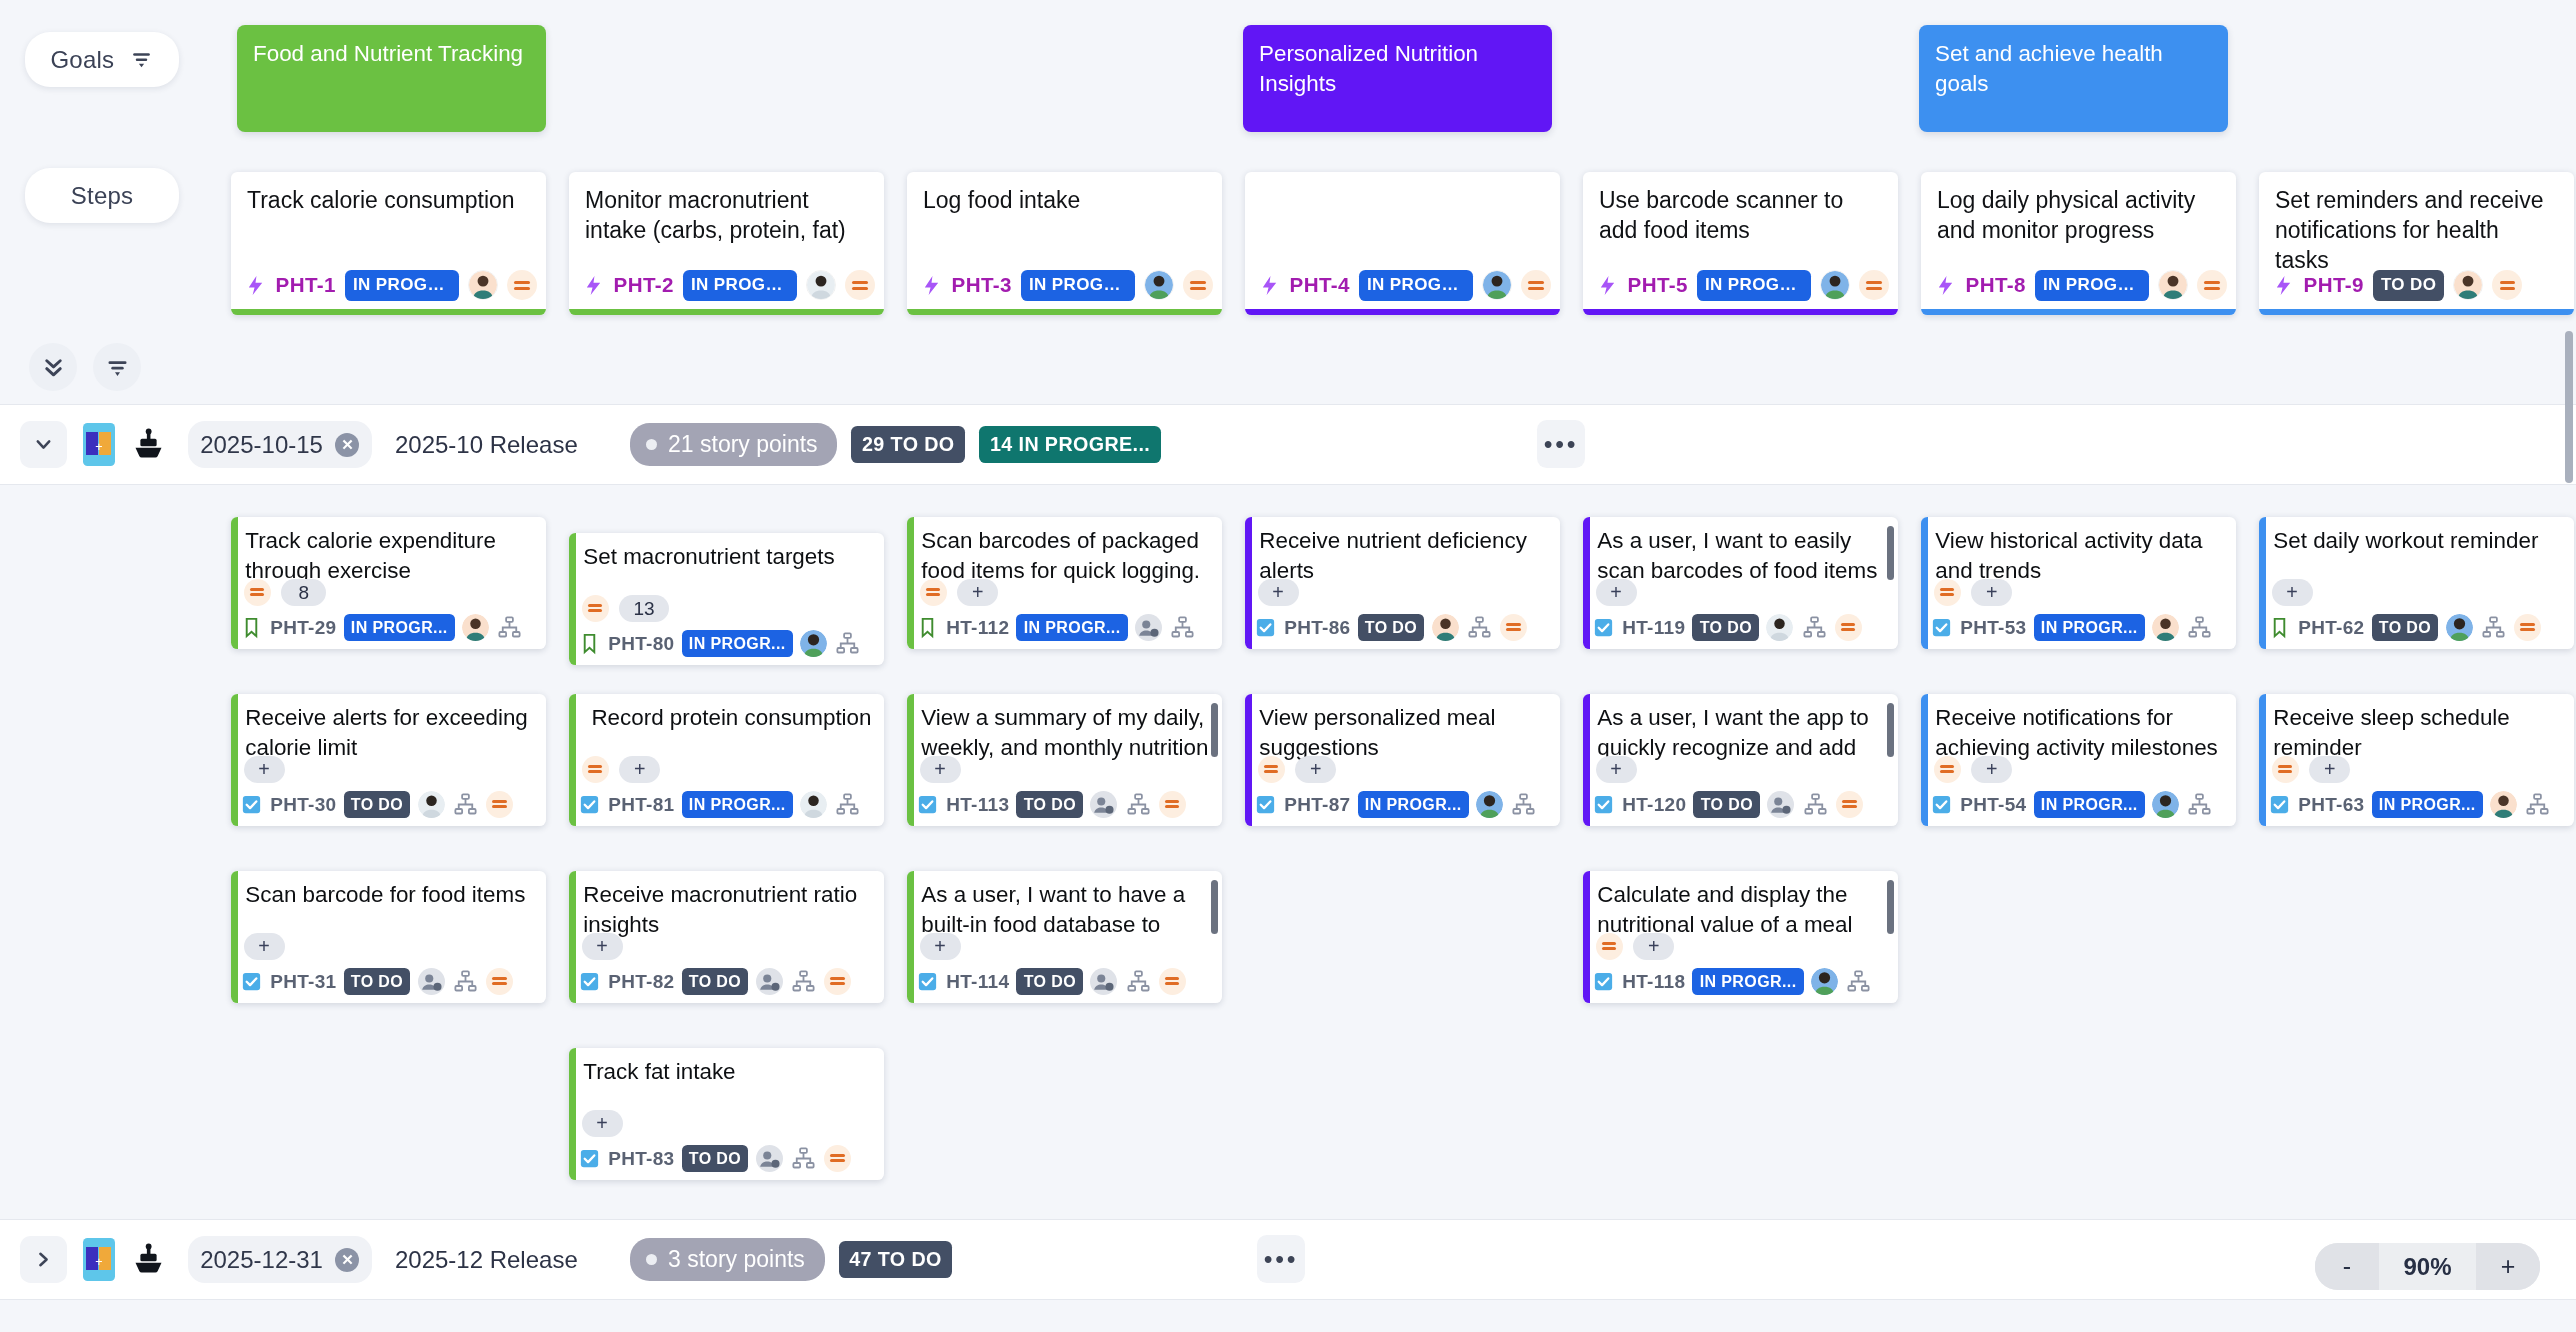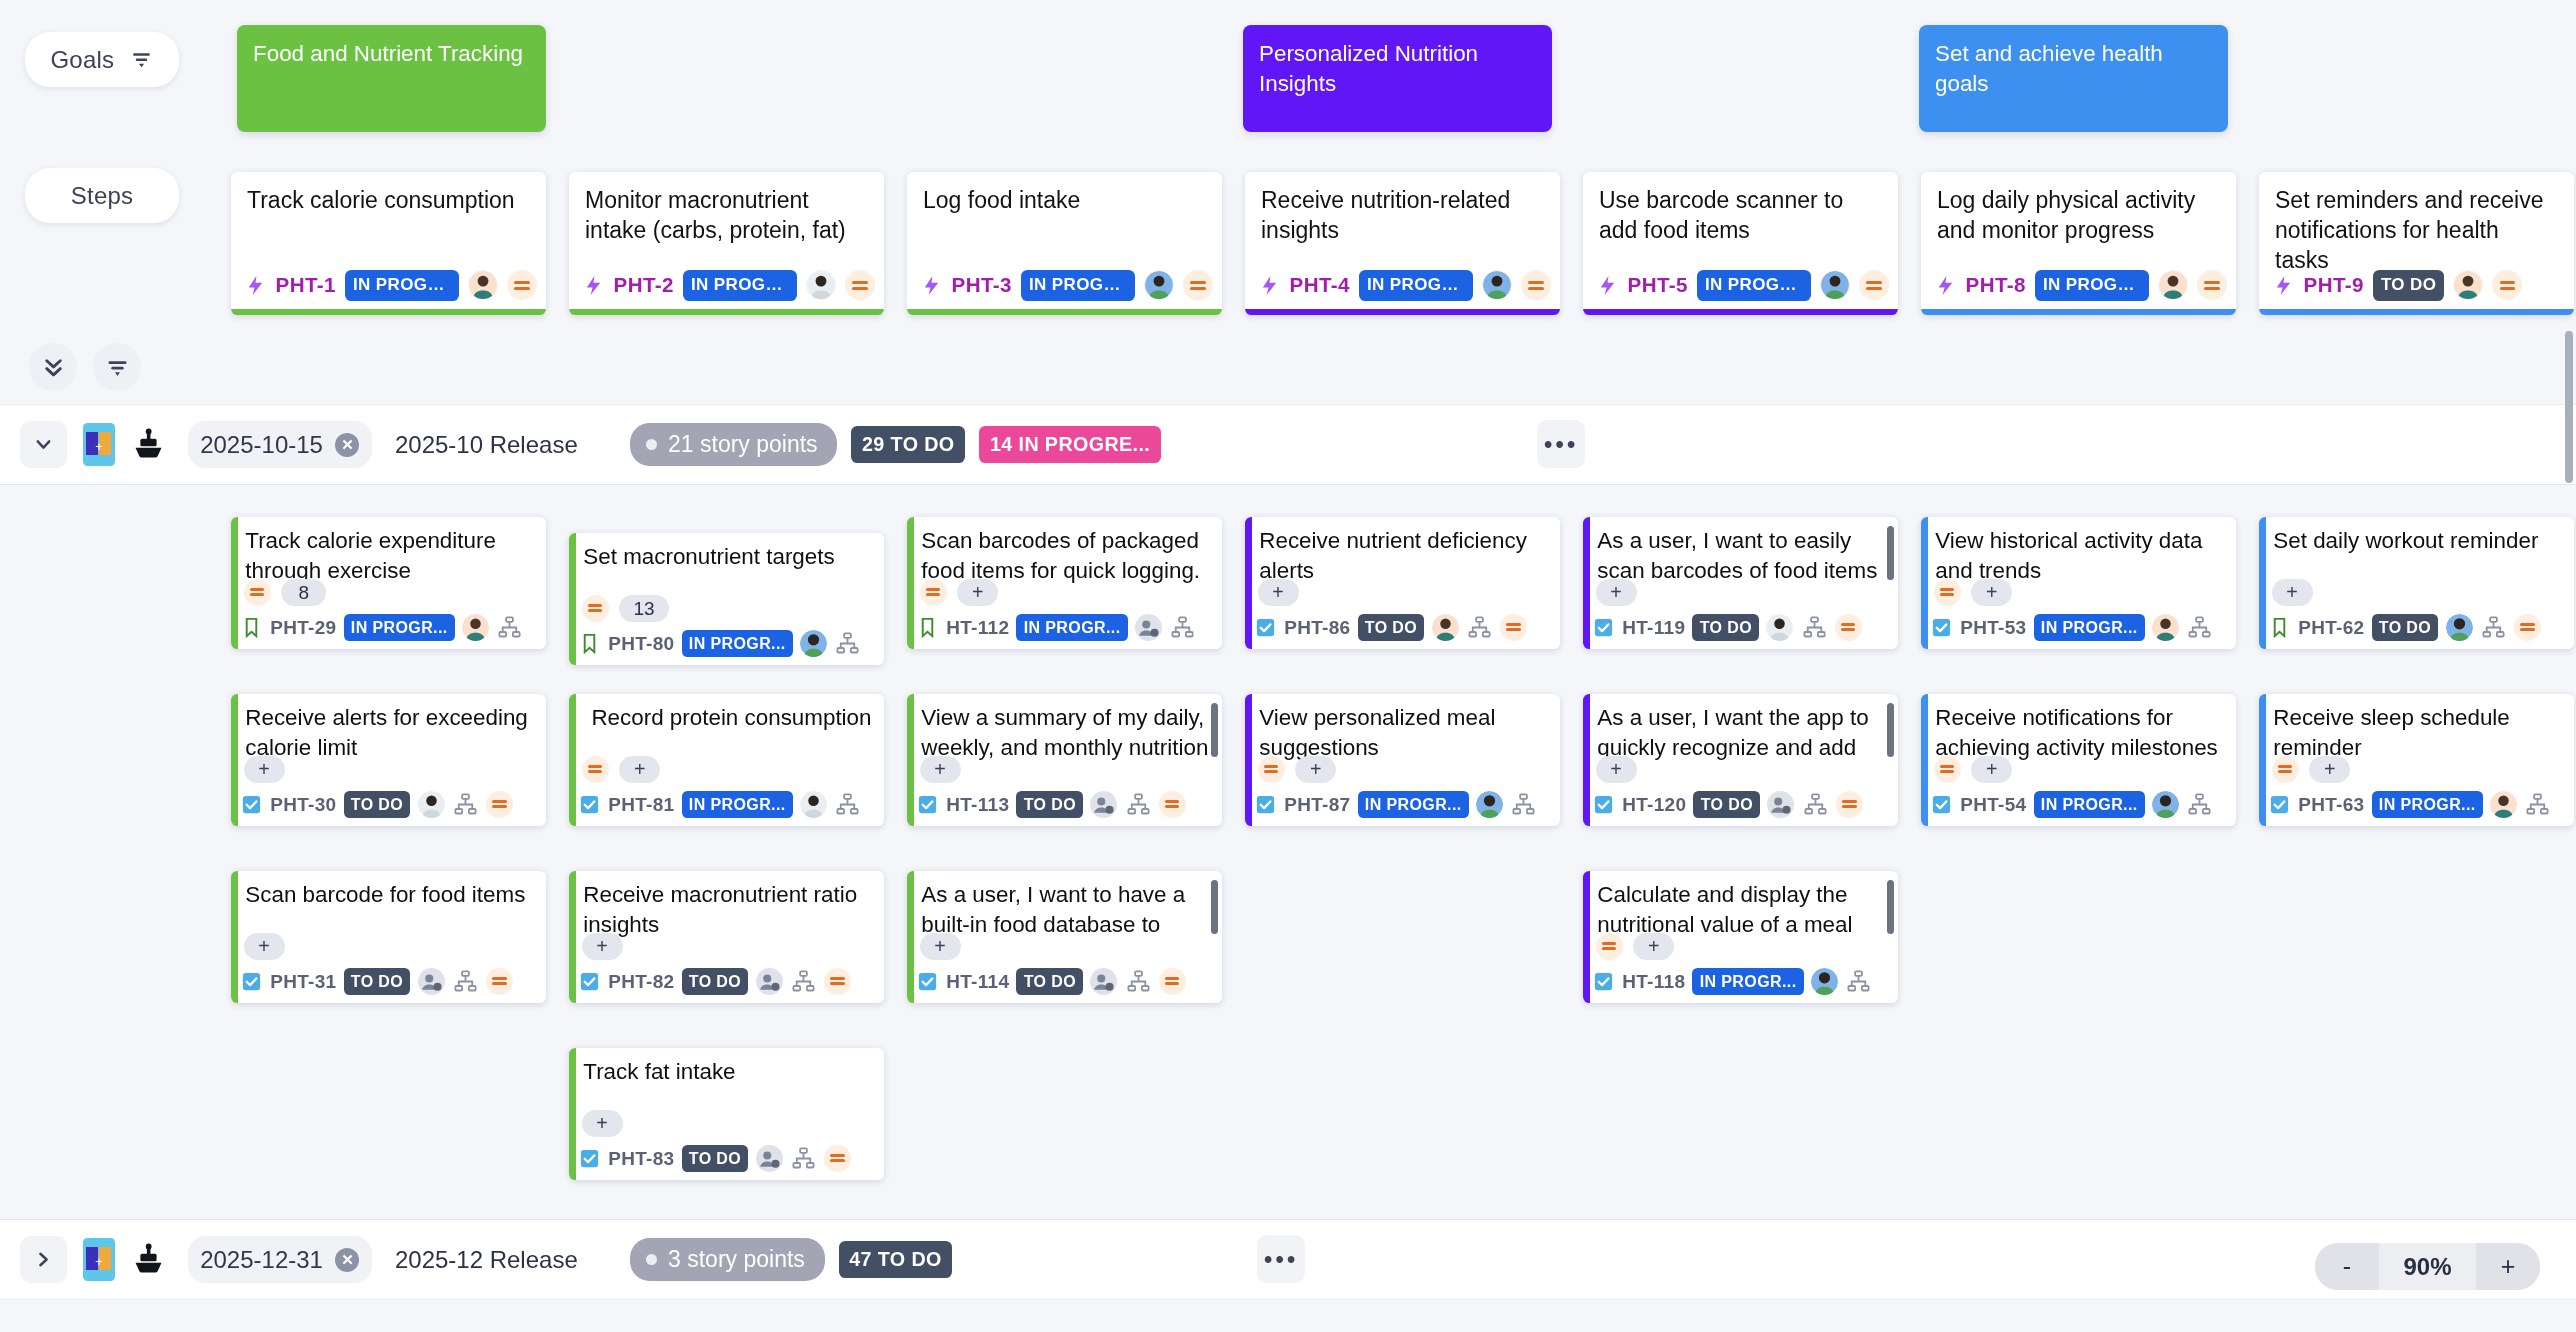--- a/index.html
+++ b/index.html
@@ -156,21 +156,21 @@
   .count-badge {
     margin-left: 14px;
     border-radius: 6.3px;
     font-size: 19.7px; font-weight: bold; letter-spacing: 0.4px;
     color: #fff;
     padding: 7.2px 10.7px;
     white-space: nowrap;
     max-width: 188px; overflow: hidden; text-overflow: ellipsis;
   }
   .count-badge.todo { background: #434f65; }
-  .count-badge.inprogress { background: #ec4899; }
+  .count-badge.inprogress { background: #0f766e; }
 
   .dots-btn {
     position: absolute;
     width: 48px; height: 48px; border-radius: 9.8px; background: #f1f3f7;
     display: flex; align-items: center; justify-content: center;
     letter-spacing: 2.7px; color: #3d4456; font-size: 25px; line-height: 0.5;
   }
 
   
   .board { position: absolute; left: 0; top: 483px; width: 2576px; height: 725px; }
@@ -328,21 +328,20 @@
             <circle cx="18" cy="18" r="18" fill="#7fb3e8"></circle>
             <circle cx="18" cy="13" r="7" fill="#2c2520"></circle>
             <path d="M5 36c1-8 6-11 13-11s12 3 13 11z" fill="#4fa05a"></path>
           </svg>
         <span class="prio"></span>
       </div>
       <div class="bottom-accent" style="background:#6bc142;"></div>
     </div>
 
     <div class="step-card" style="left:1245px; top:172px; width:315px; height:143px;">
-      <div class="title">Receive nutrition-related insights</div>
       <div class="step-meta">
         <svg class="type-icon" viewBox="0 0 24 24">
             <path d="M13 2 L5 14 h6 l-2 8 L19 9 h-7z" fill="#a855f7"></path>
           </svg>
         <span class="key-text">PHT-4</span>
         <span class="status inprogress">IN PROGR...</span>
         <svg class="avatar" viewBox="0 0 36 36">
             <circle cx="18" cy="18" r="18" fill="#7fb3e8"></circle>
             <circle cx="18" cy="13" r="7" fill="#2c2520"></circle>
             <path d="M5 36c1-8 6-11 13-11s12 3 13 11z" fill="#4fa05a"></path>

